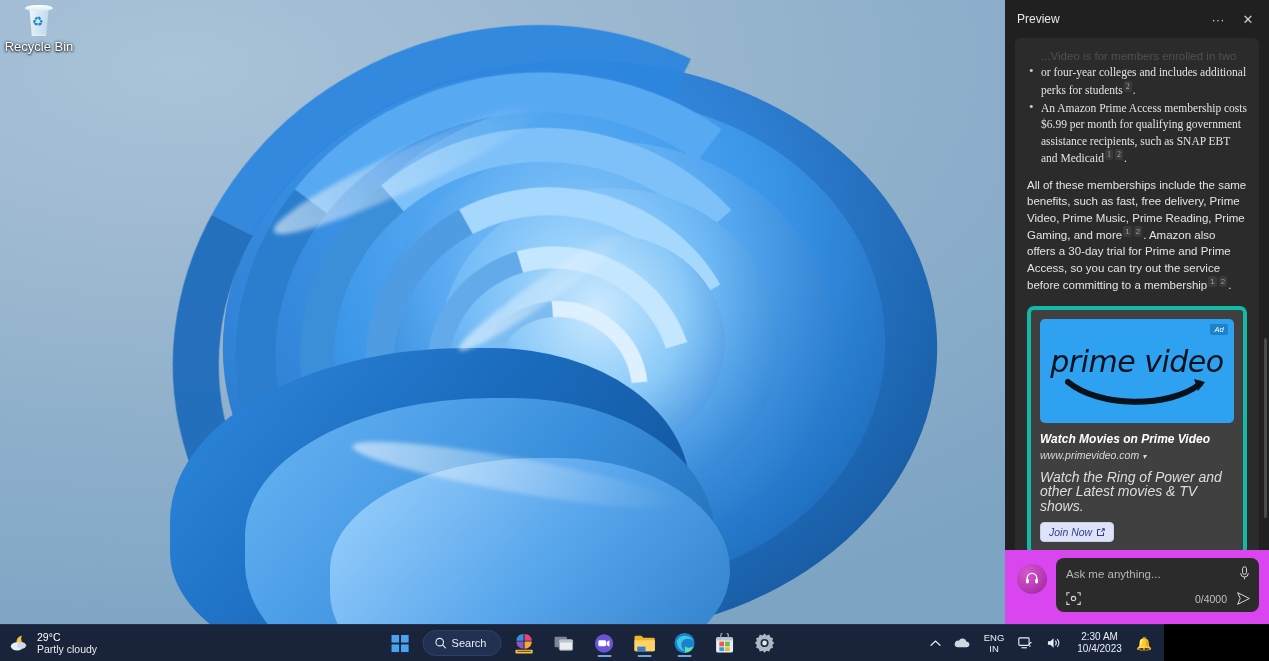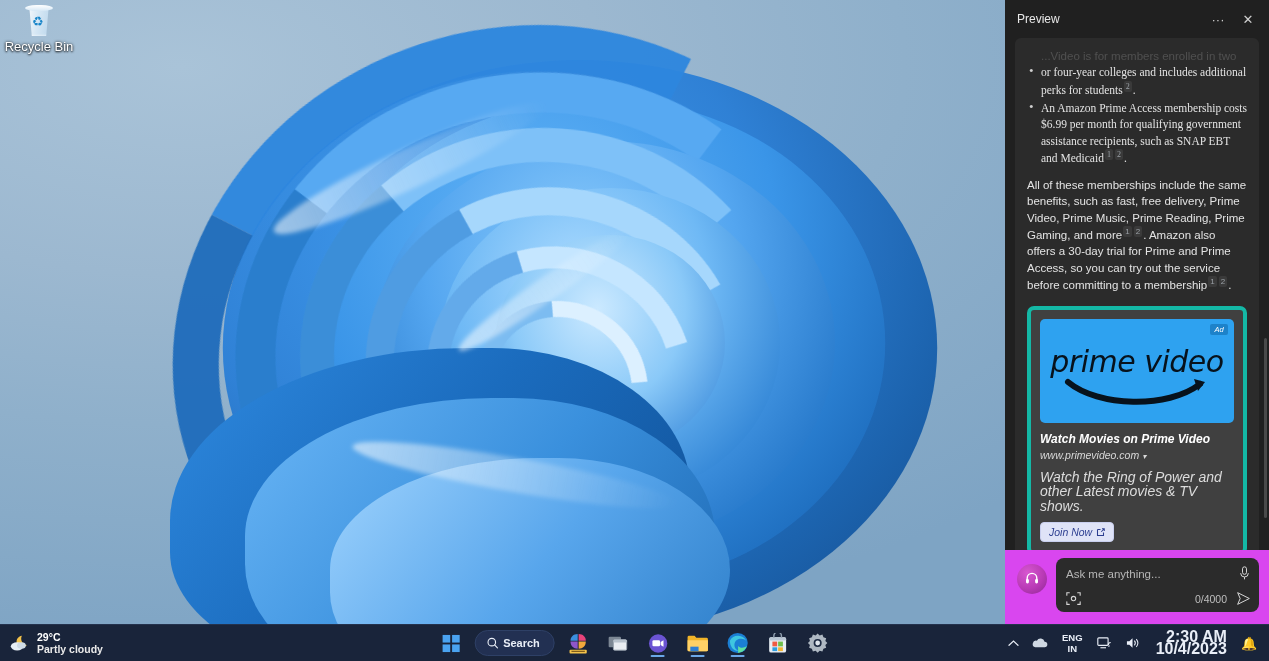--- a/index.html
+++ b/index.html
@@ -221,24 +221,23 @@
     padding: 8px 8px 6px 10px;
   }
   #input-row1 { display: flex; align-items: center; }
   #input-placeholder { flex: 1; font-size: 11.5px; color: #b6b6b6; }
   #input-row2 { display: flex; align-items: center; margin-top: 10px; }
   #char-count { font-size: 10.5px; color: #bfbfbf; margin-right: 9px; }
   .comp-icon { color: #d6d6d6; display: flex; align-items: center; justify-content: center; }
 
   
   #taskbar {
-    position: absolute; left: 0; bottom: 0; width: 1269px; height: 37px;
+    position: absolute; left: 0; bottom: 0; width: 1164px; height: 37px;
     background: #19243a; display: flex; align-items: center;
     border-top: 1px solid #24324d;
-    font-weight: bold;
   }
   #weather-widget {
     display: flex; align-items: center; gap: 7px; padding-left: 9px; width: 230px;
   }
   #weather-icon { width: 21px; height: 21px; position: relative; }
   #weather-text { line-height: 12px; }
   #weather-temp { font-size: 10.5px; color: #ffffff; }
   #weather-cond { font-size: 10.5px; color: #eaeaea; }
 
   #taskbar-center {
@@ -261,21 +260,21 @@
   }
 
   #tray {
     position: absolute; right: 6px; display: flex; align-items: center; gap: 2px;
   }
   .tray-item {
     display: flex; align-items: center; justify-content: center;
     height: 30px; padding: 0 5px; border-radius: 4px; color: #e9eef7;
   }
   #lang-item { flex-direction: column; line-height: 11px; font-size: 9.5px; padding: 0 7px; }
-  #clock-item { flex-direction: column; line-height: 12px; font-size: 16px; align-items: flex-end; padding: 0 8px; }
+  #clock-item { flex-direction: column; line-height: 12px; font-size: 10px; align-items: center; padding: 0 8px; }
   .bell { color: #6fd3e8; font-size: 13px; }
 </style>
 </head>
 <body>
 
 <div id="root">
 
   <div id="desktop">
     <div class="bloom-wrap">
       <div class="rib r1"></div>

